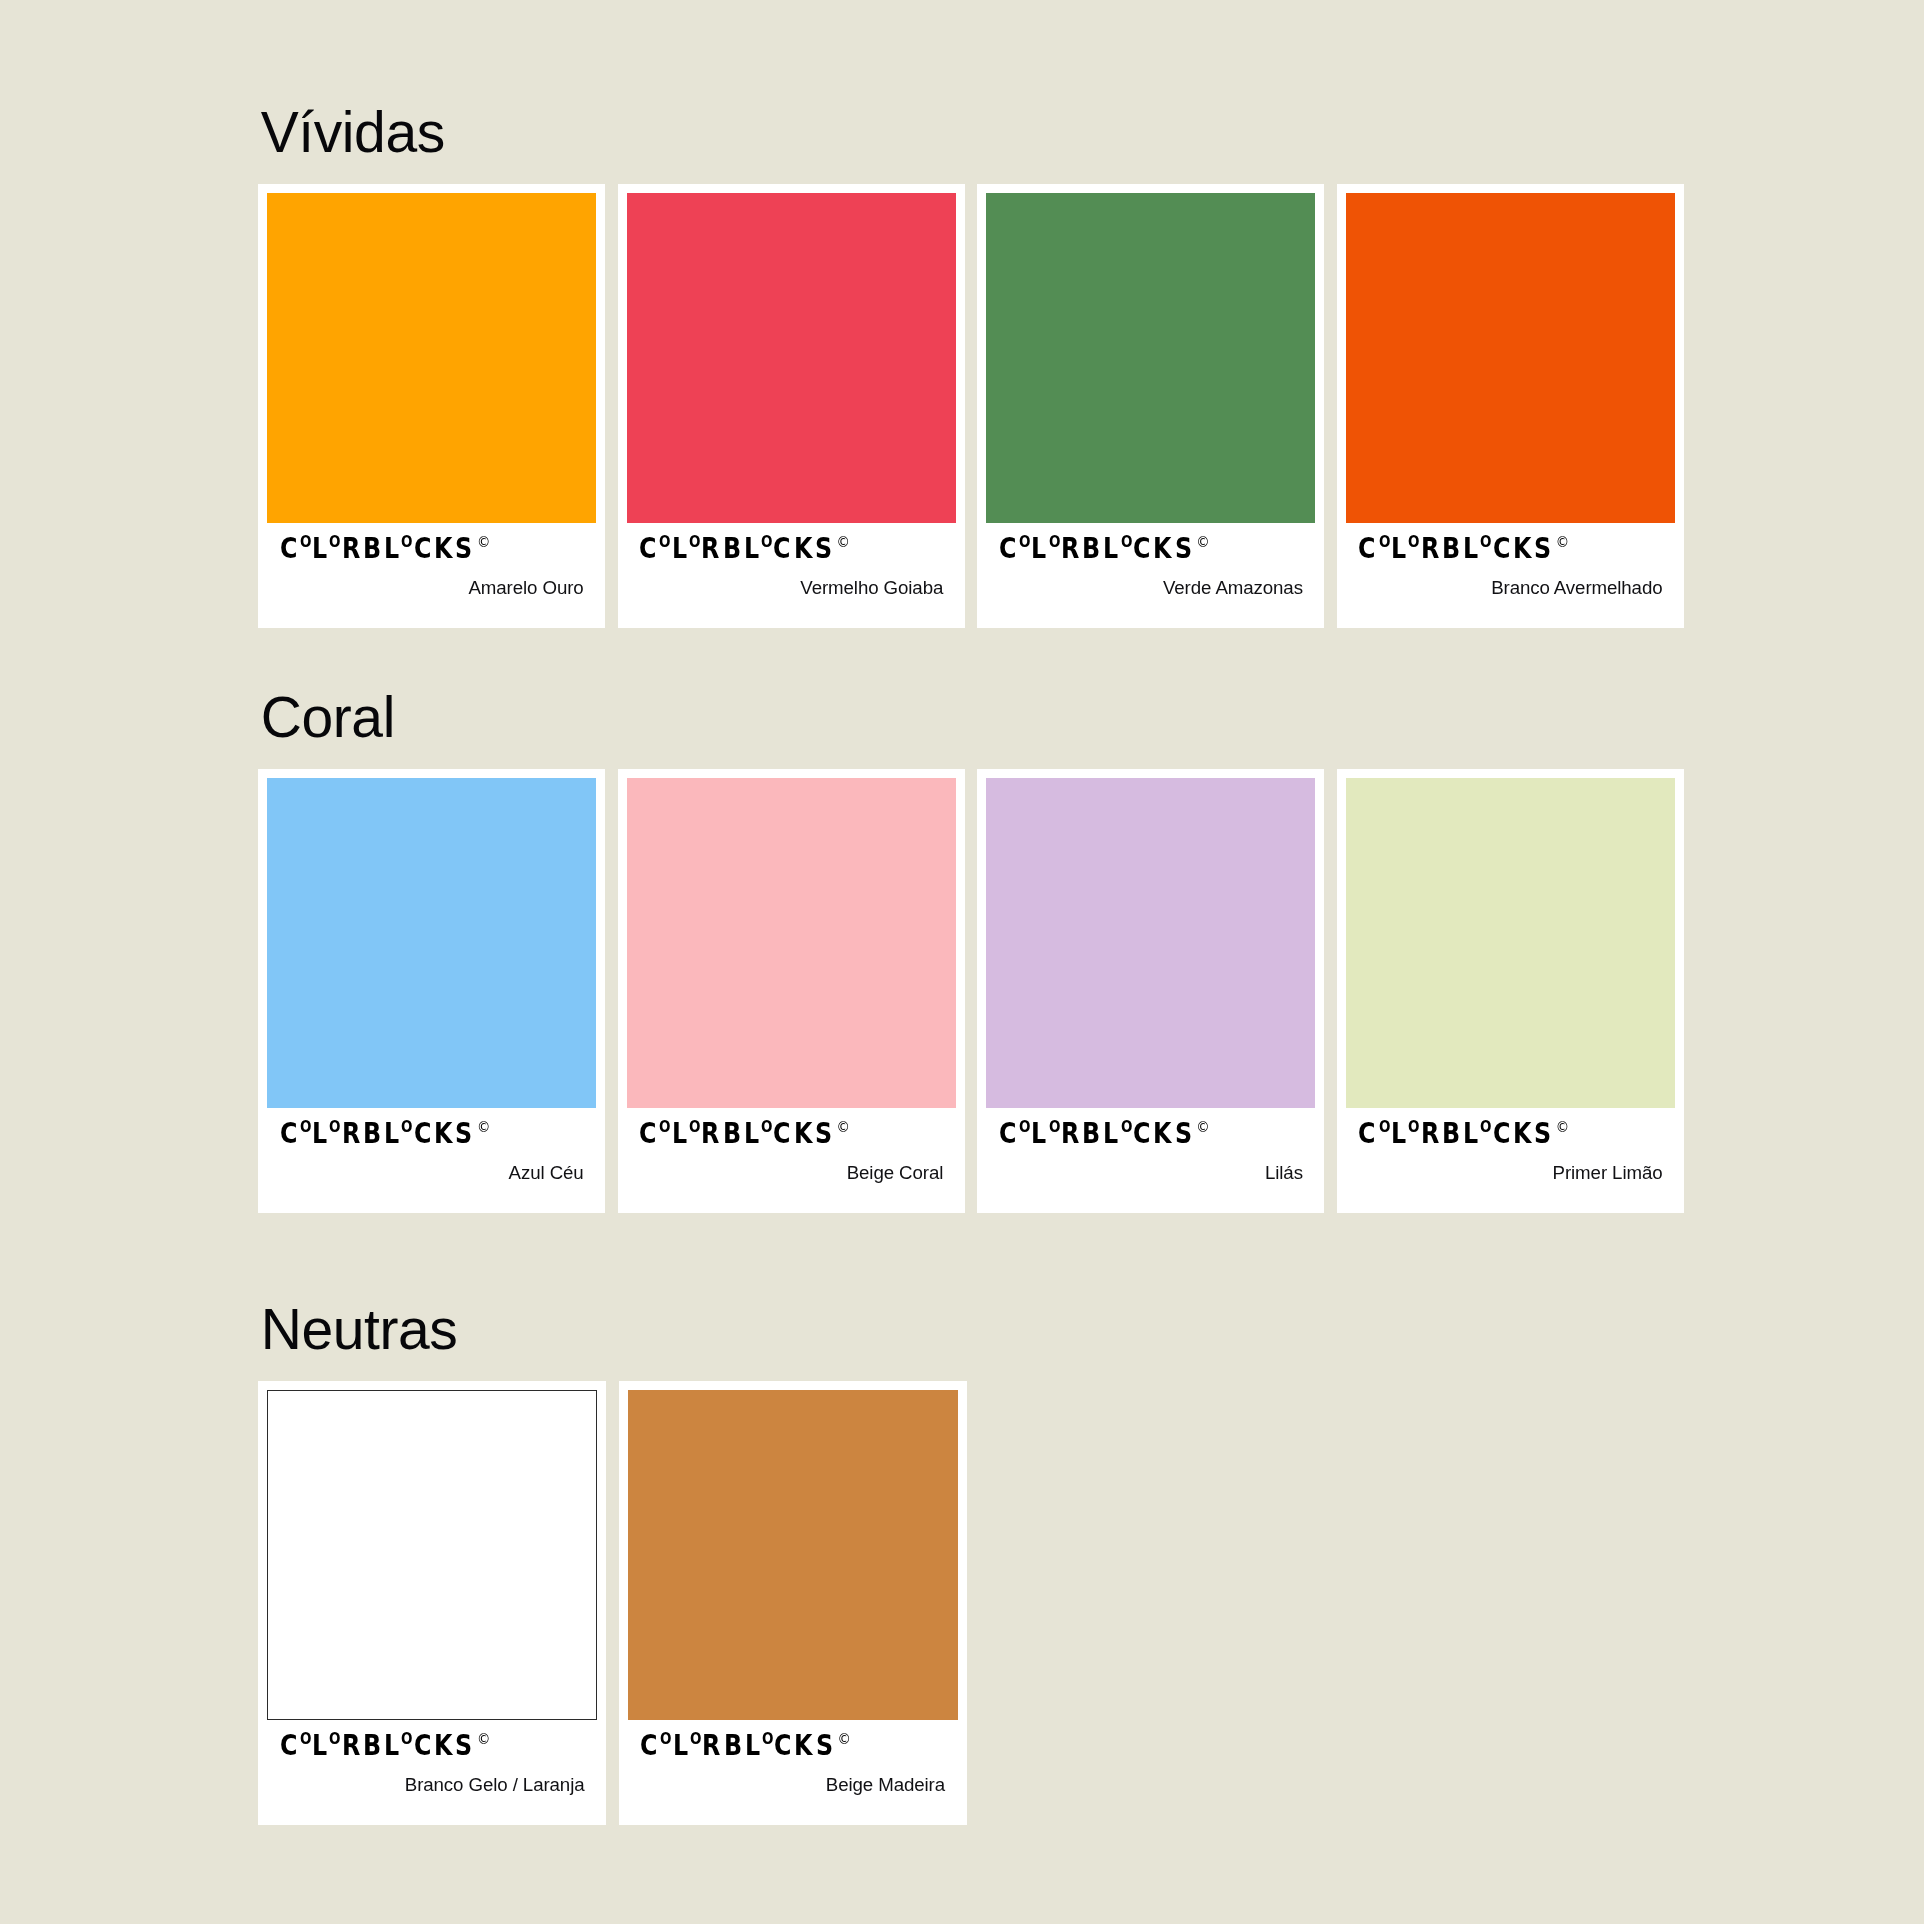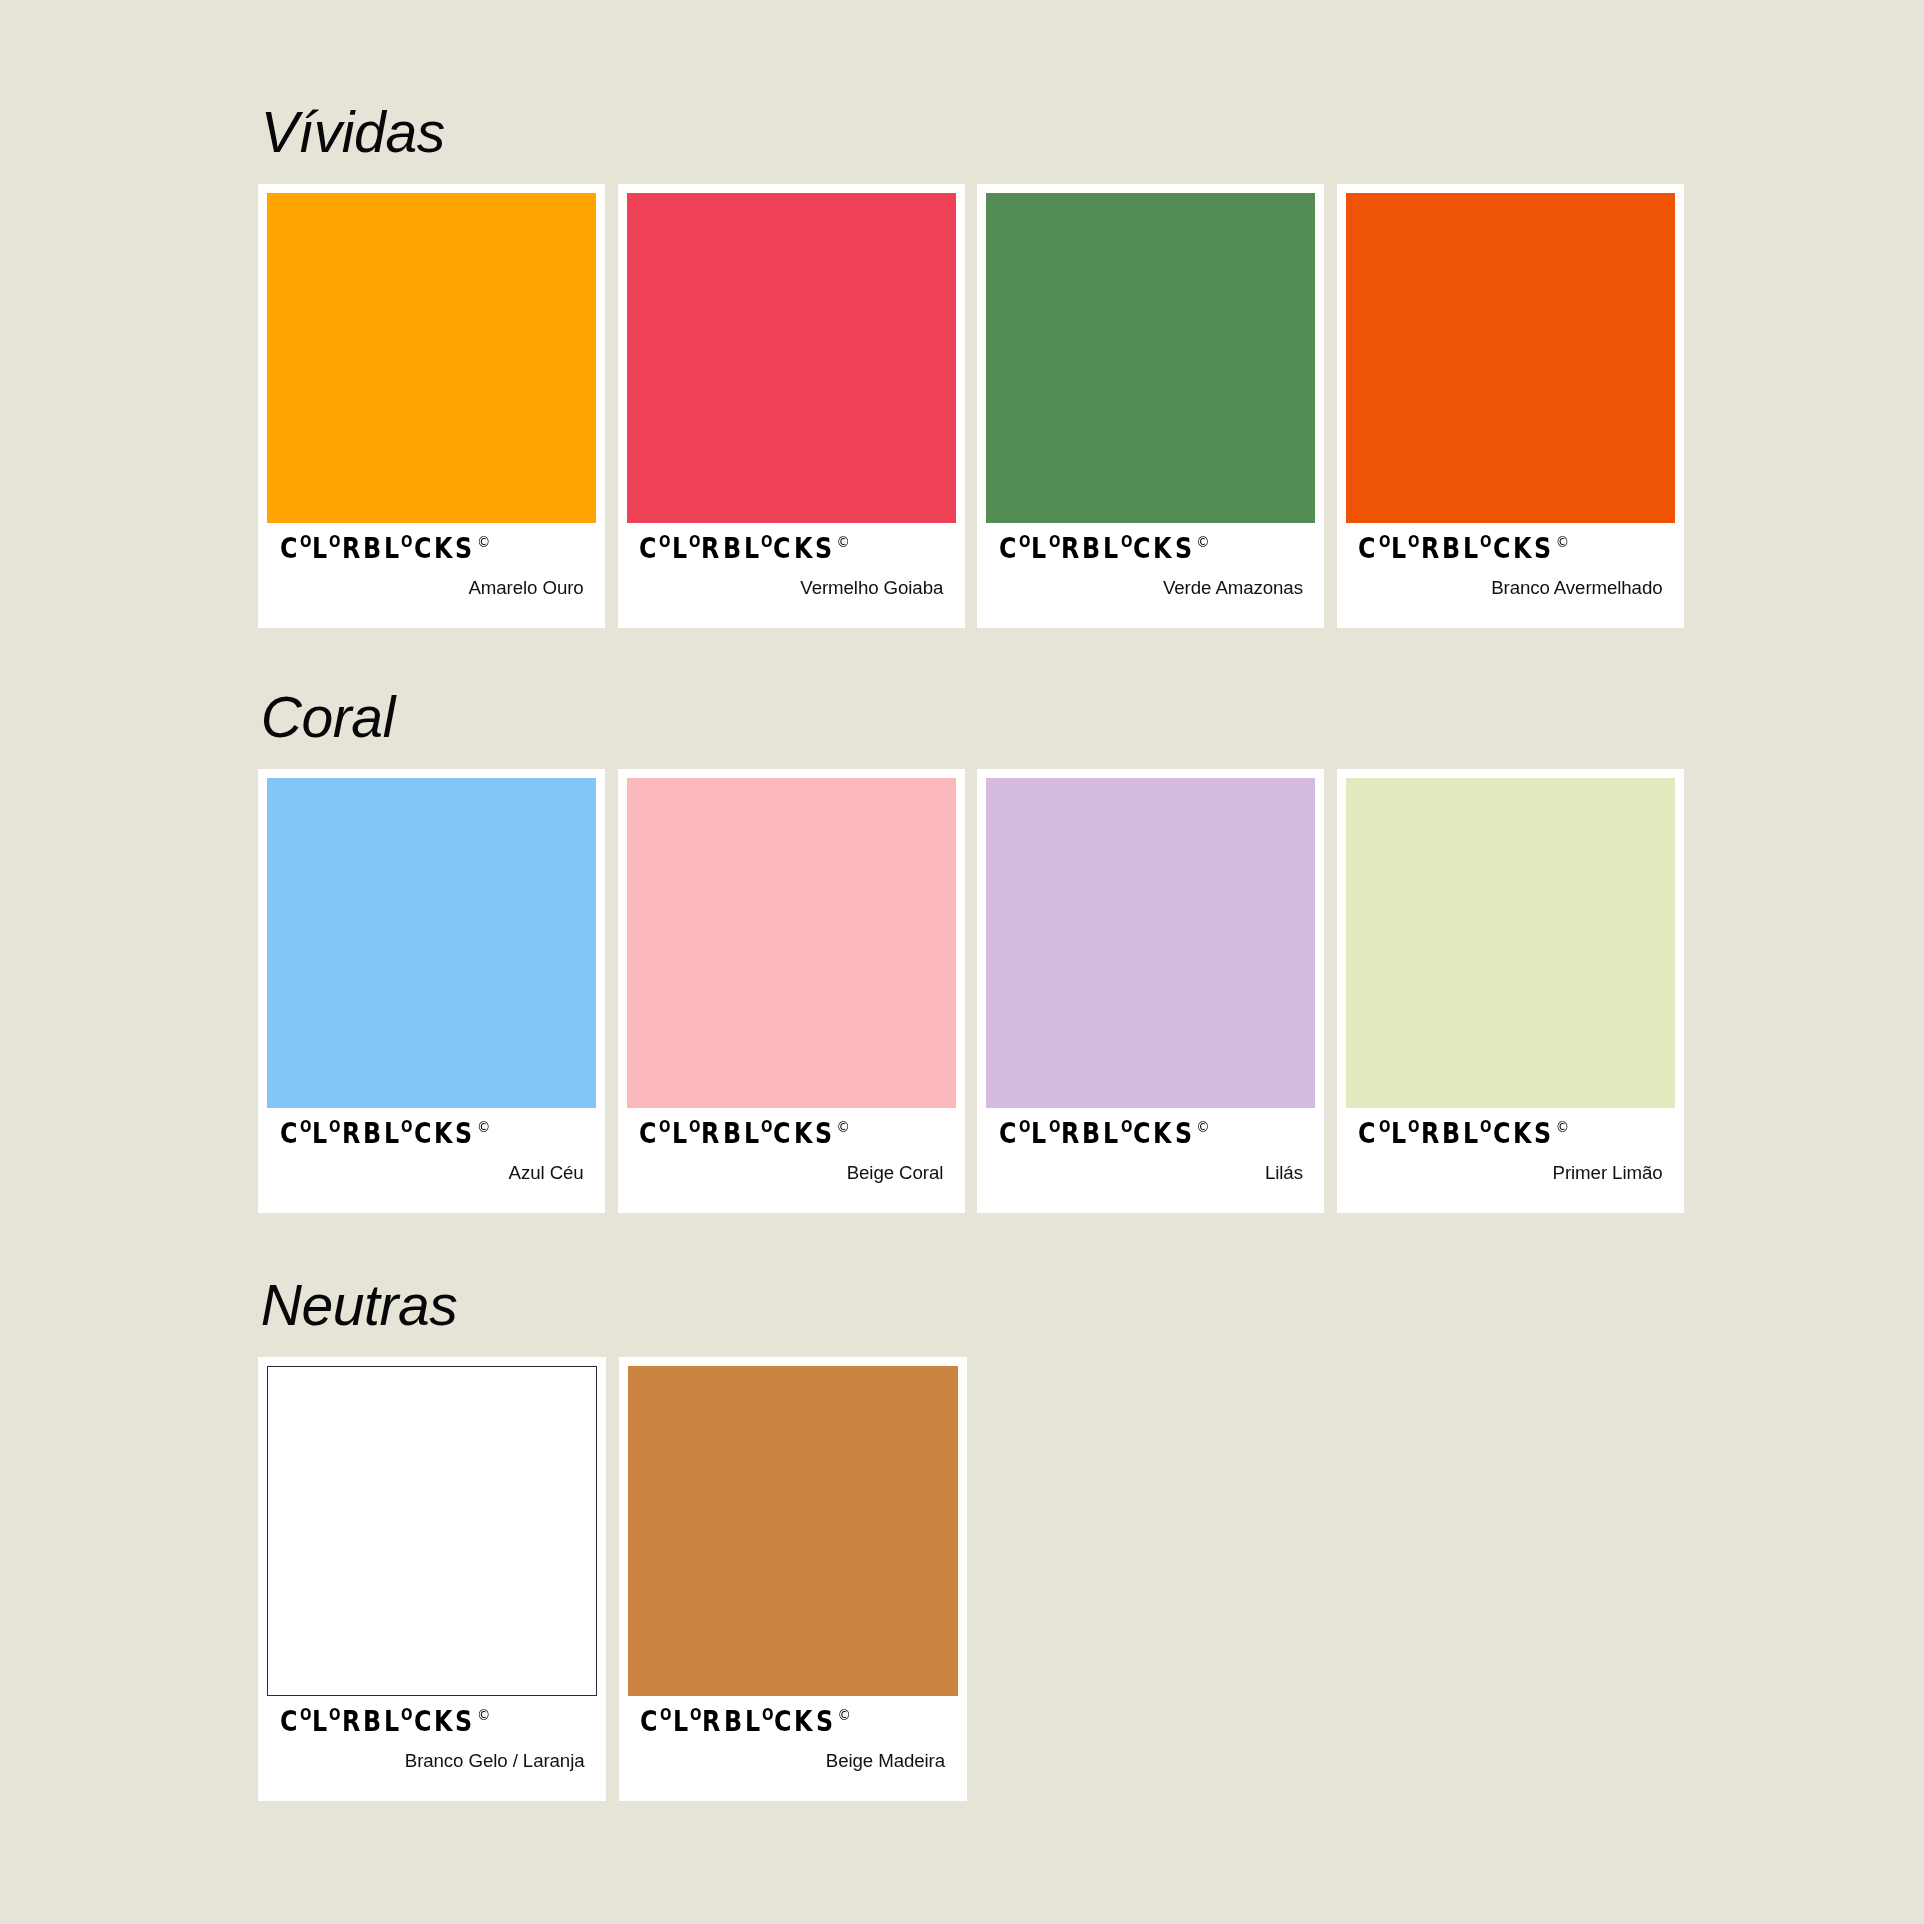--- a/index.html
+++ b/index.html
@@ -21,32 +21,31 @@
     box-sizing: border-box;
     padding: 86px 0 0 0;
   }
 
   .section {
     margin: 0 0 0 258px;
     width: 1426px;
   }
   .section.sec-vividas { margin-top: 18px; }
   .section.sec-suavas  { margin-top: 61px; }
-  .section.sec-neutras { margin-top: 64px; }
+  .section.sec-neutras { margin-top: 88px; }
 
   .section-heading {
     font-family: "Liberation Sans", sans-serif;
     font-size: 57px;
     line-height: 1.0;
     font-weight: 400;
     color: #07070a;
     letter-spacing: -0.4px;
     margin: 0 0 23px 2.7px;
     white-space: nowrap;
-    font-style: italic;
   }
 
   .row {
     display: flex;
     flex-direction: row;
     gap: 12.5px;
   }
 
   .card {
     width: 348px;

